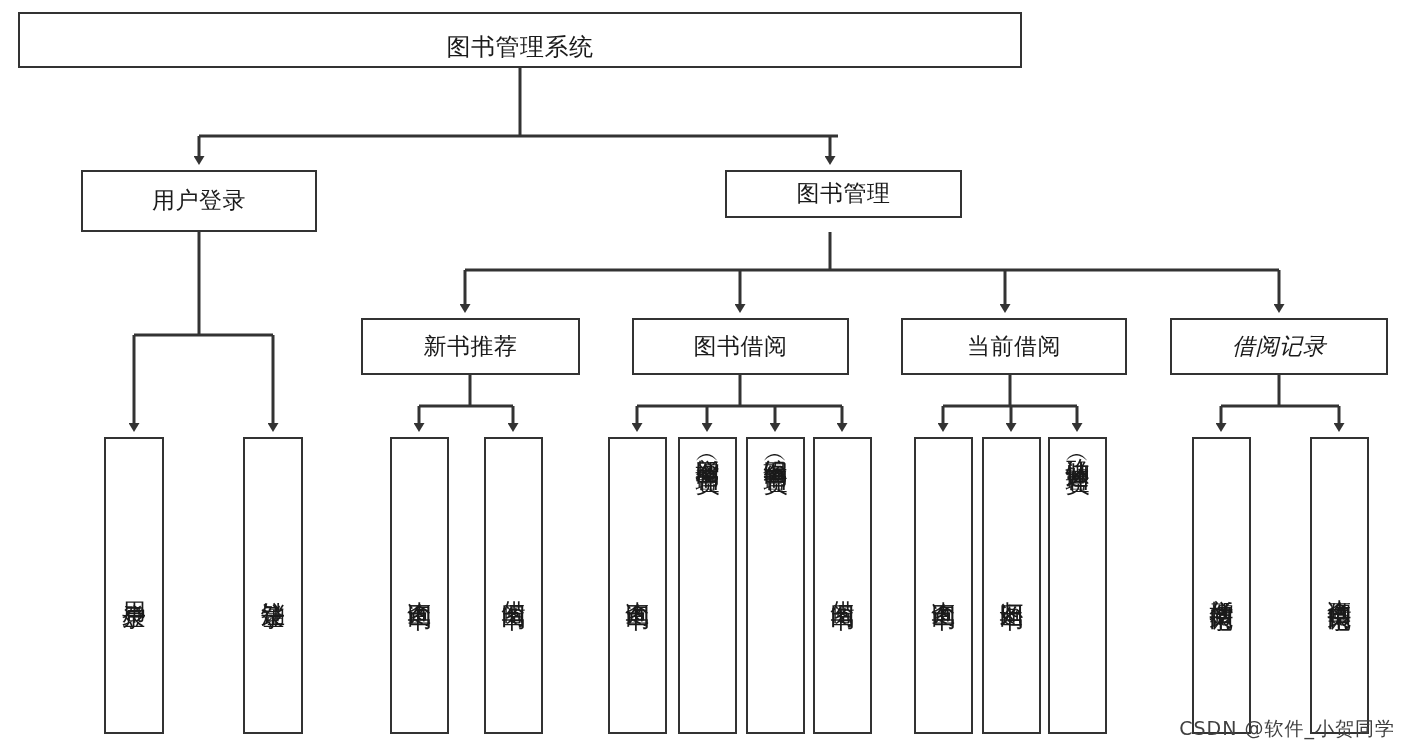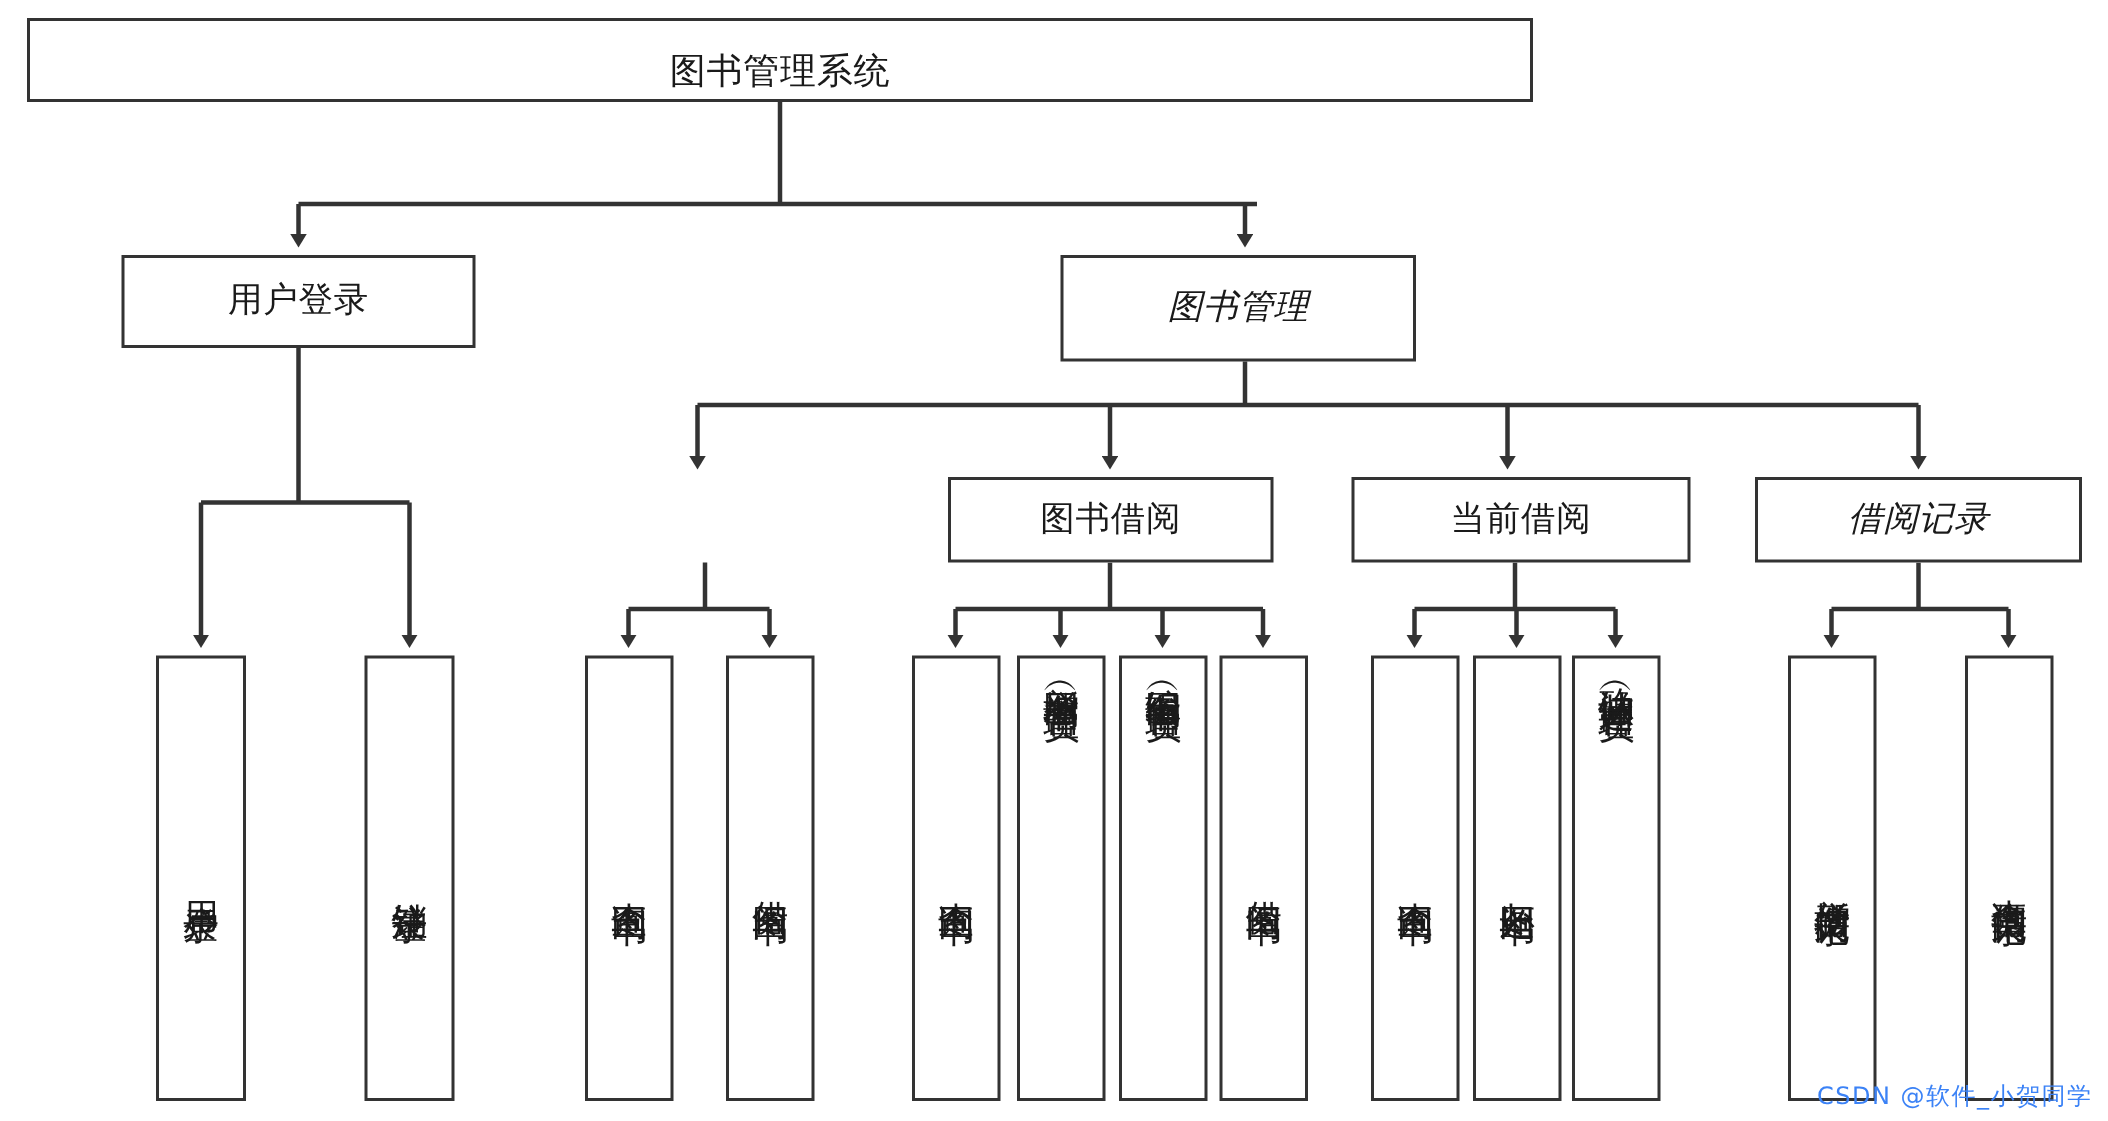--- a/index.html
+++ b/index.html
@@ -57,22 +57,22 @@
     height: auto;
   }
   .node.vertical.center-flow {
     align-items: center;
   }
   .node.root .label { font-size: 24px; margin-top: 15px; }
   .watermark {
     position: absolute;
     right: 10px;
     bottom: 5px;
-    font-size: 16px;
-    color: #3b82f6;
+    font-size: 19px;
+    color: #404040;
     letter-spacing: 1px;
     white-space: nowrap;
     user-select: none;
   }
 </style>
 </head>
 <body>
 
 <div id="canvas">
 
@@ -126,24 +126,27 @@
     </g>
   </svg>
 
   <div class="node horizontal root" style="left:18px; top:12px; width:1004px; height:56px;">
     <span class="label">图书管理系统</span>
   </div>
 
   <div class="node horizontal" style="left:81px; top:170px; width:236px; height:62px;">
     <span class="label">用户登录</span>
   </div>
-  <div class="node horizontal" style="left:707px; top:170px; width:237px; height:71px;font-style:italic;">
+  <div class="node horizontal" style="left:725px; top:170px; width:237px; height:48px;">
     <span class="label">图书管理</span>
   </div>
 
+  <div class="node horizontal" style="left:361px; top:318px; width:219px; height:57px;">
+    <span class="label">新书推荐</span>
+  </div>
   <div class="node horizontal" style="left:632px; top:318px; width:217px; height:57px;text-align:center;">
     <span class="label">图书借阅</span>
   </div>
   <div class="node horizontal" style="left:901px; top:318px; width:226px; height:57px;">
     <span class="label">当前借阅</span>
   </div>
   <div class="node horizontal" style="left:1170px; top:318px; width:218px; height:57px;font-style:italic;">
     <span class="label">借阅记录</span>
   </div>
 

